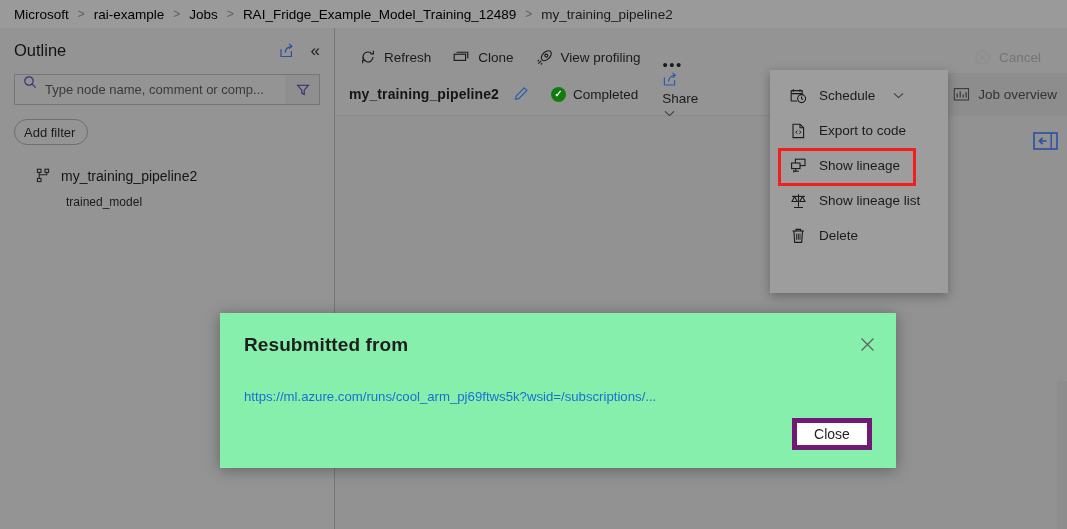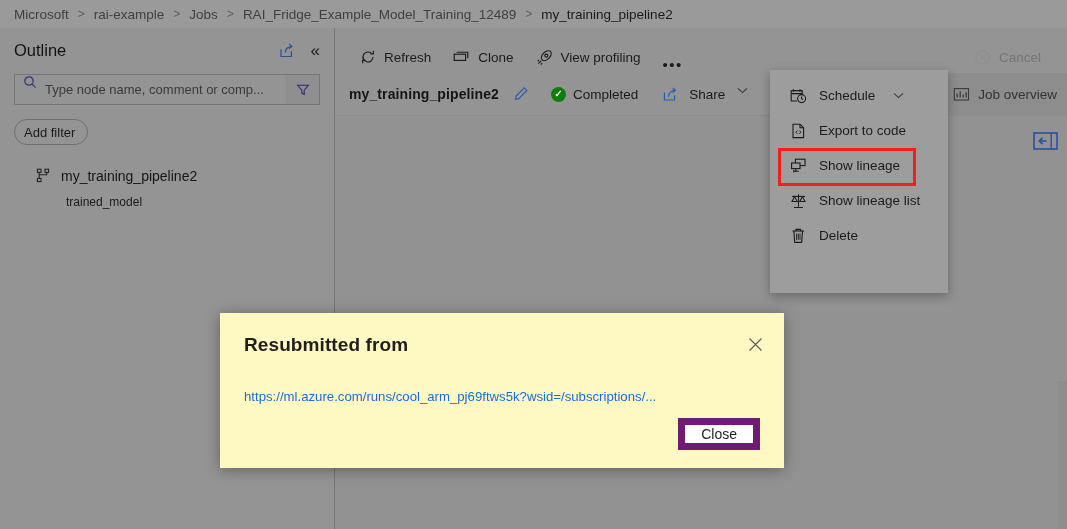--- a/index.html
+++ b/index.html
@@ -10,21 +10,21 @@
   }
   body { position: relative; background: #929292; }
 
   
   .breadcrumb-bar {
     position: absolute; left: 0; top: 0; width: 1067px; height: 28px;
     background: #9a9a9a;
     display: flex; align-items: center; padding-left: 14px; gap: 9px;
     font-size: 13.5px; white-space: nowrap;
   }
-  .crumb-link { color: #404040; cursor: pointer; }
+  .crumb-link { color: #000000; cursor: pointer; }
   .crumb-sep { color: #5e5e5e; font-size: 12px; }
   .crumb-current { color: #1b1b1b; }
 
   
   .toolbar {
     position: absolute; left: 335px; top: 28px; width: 732px; height: 45px;
     background: #949494;
     display: flex; align-items: flex-end; padding-left: 14px; gap: 2px;
   }
   .tb-btn {
@@ -46,21 +46,21 @@
     border-bottom: 1px solid #8a8a8a;
   }
   .pipe-name { font-size: 14px; color: #151515; font-weight: 600; letter-spacing: .1px; }
   .pencil-btn { margin-left: 14px; cursor: pointer; display: flex; align-items: center; }
   .status-chip { display: flex; align-items: center; gap: 7px; margin-left: 22px; font-size: 13.5px; color: #1b1b1b; }
   .status-dot {
     width: 15px; height: 15px; border-radius: 50%;
     background: #107c10; display: flex; align-items: center; justify-content: center;
     color: #fff; font-size: 9.5px; font-weight: bold; line-height: 1;
   }
-  .share-btn { display: flex; gap: 10px; margin-left: 24px; font-size: 13.5px; color: #1b1b1b; cursor: pointer; }
+  .share-btn { display: flex; gap: 4px; margin-left: 24px; font-size: 13.5px; color: #1b1b1b; cursor: pointer; flex-direction: column; }
   .joboverview {
     display: flex; align-items: center; gap: 8px;
     font-size: 13.5px; color: #333; cursor: pointer;
     height: 43px; padding: 0 10px; background: #8d8d8d;
   }
 
   
   .sidebar {
     position: absolute; left: 0; top: 28px; width: 335px; height: 501px;
     background: #949494; border-right: 1px solid #777;
@@ -136,42 +136,42 @@
   }
   .menu-item .mi-ico { width: 17px; display: flex; align-items: center; justify-content: center; flex: 0 0 17px; }
   .menu-item .mi-chev { margin-left: 6px; font-size: 9px; color: #3b3b3b; }
   .menu-hl-box {
     position: absolute; left: 778px; top: 148px; width: 138px; height: 38px;
     border: 3px solid #f31f1f; z-index: 45; pointer-events: none;
   }
 
   
   .dialog {
-    position: absolute; left: 220px; top: 313px; width: 564px; height: 155px;
-    background: #fef9c3;
+    position: absolute; left: 220px; top: 313px; width: 676px; height: 155px;
+    background: #86efac;
     box-shadow: 0 2px 14px rgba(0,0,0,.34);
     z-index: 60;
   }
   .dlg-title {
     position: absolute; left: 24px; top: 21px;
     font-size: 19px; color: #201f1e; font-weight: 600; letter-spacing: .1px;
   }
   .dlg-close {
     position: absolute; right: 14px; top: 16px;
     width: 30px; height: 30px; display: flex; align-items: center; justify-content: center;
     color: #605e5c; cursor: pointer;
   }
   .dlg-link {
     position: absolute; left: 24px; top: 76px;
     font-size: 13.2px; color: #1a6fd4; text-decoration: none; cursor: pointer;
   }
   .dlg-btn {
     position: absolute; right: 24px; bottom: 18px;
     min-width: 80px; height: 32px; padding: 0 16px;
-    background: #ffffff; border: 7px solid #701a75;
+    background: #ffffff; border: 5px solid #701a75;
     font-family: "Liberation Sans", sans-serif; font-size: 14px; color: #201f1e;
     cursor: pointer;
   }
 
   svg { display: block; }
 </style>
 </head>
 <body>
 
 <div class="breadcrumb-bar">

